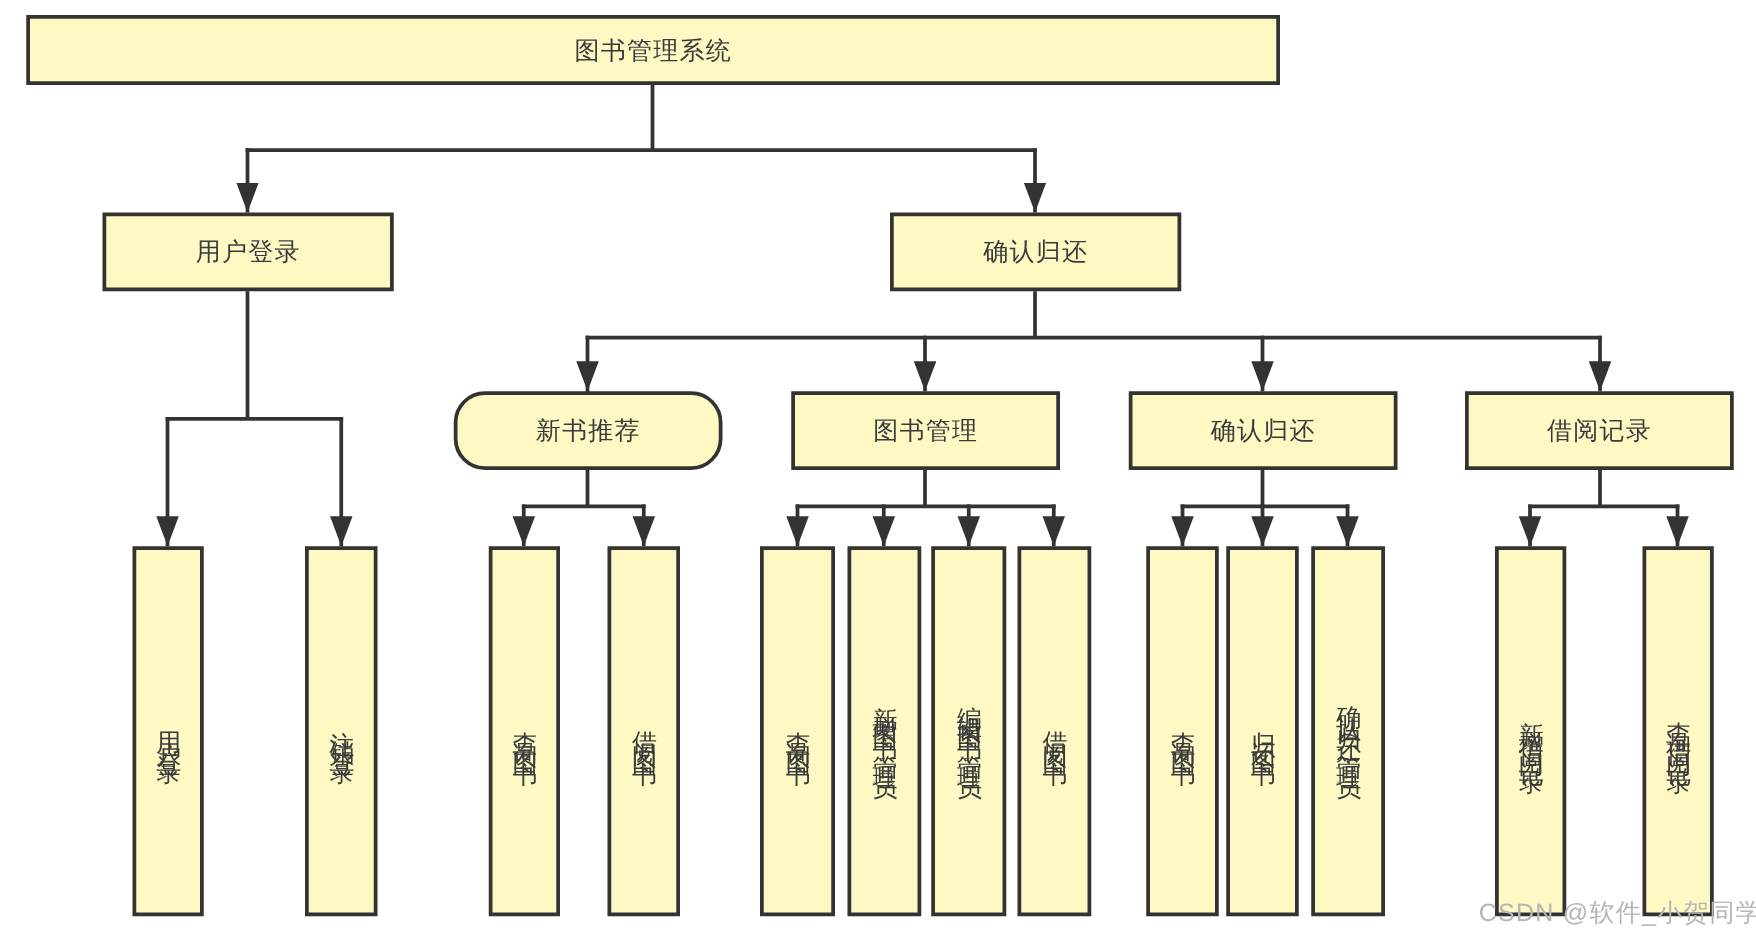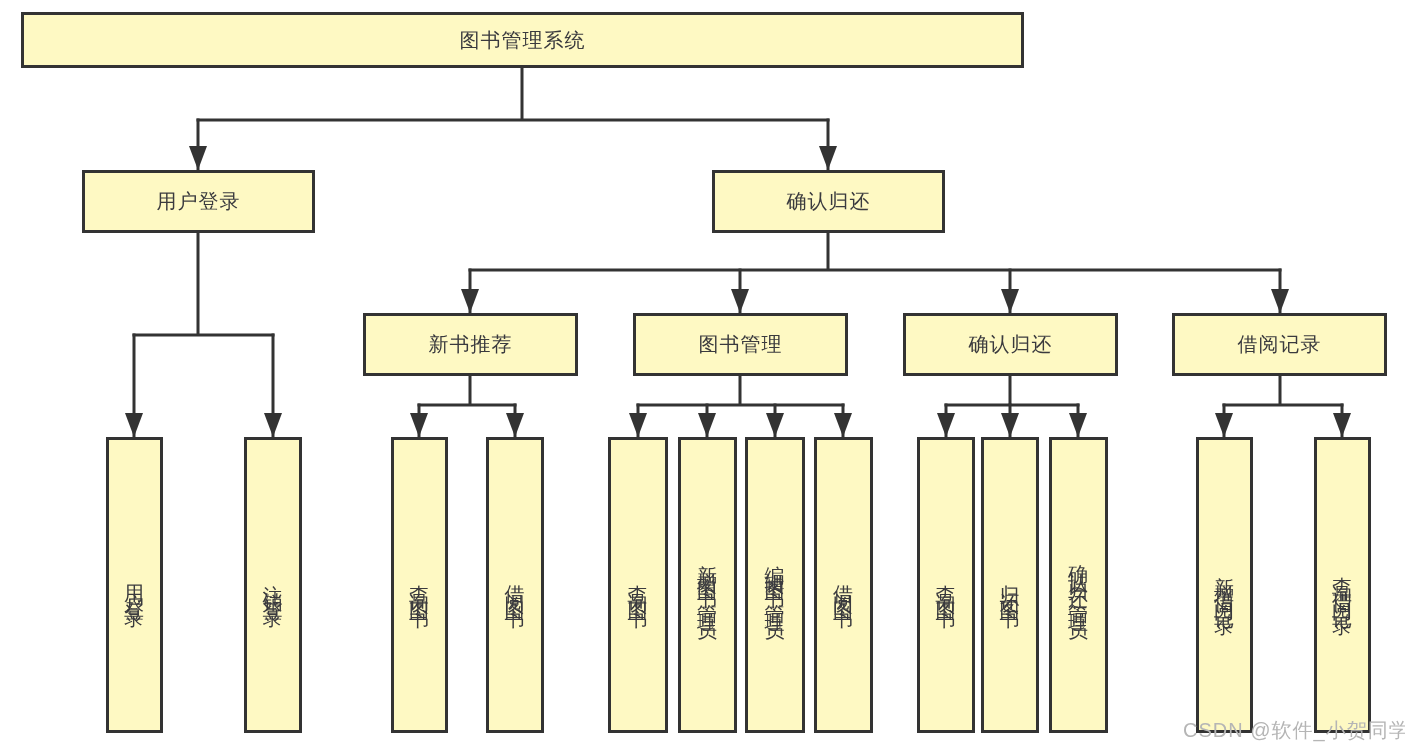--- a/index.html
+++ b/index.html
@@ -127,21 +127,21 @@
     <span>图书管理系统</span>
   </div>
 
   <div class="node hbox lvl2" style="left:82px;">
     <span>用户登录</span>
   </div>
   <div class="node hbox lvl2" style="left:712px;">
     <span>确认归还</span>
   </div>
 
-  <div class="node hbox lvl3" style="left:363px;">
+  <div class="node hbox lvl3" style="left:363px;border-radius:25px;">
     <span>新书推荐</span>
   </div>
   <div class="node hbox lvl3" style="left:633px;">
     <span>图书管理</span>
   </div>
   <div class="node hbox lvl3" style="left:903px;">
     <span>确认归还</span>
   </div>
   <div class="node hbox lvl3" style="left:1172px;">
     <span>借阅记录</span>

